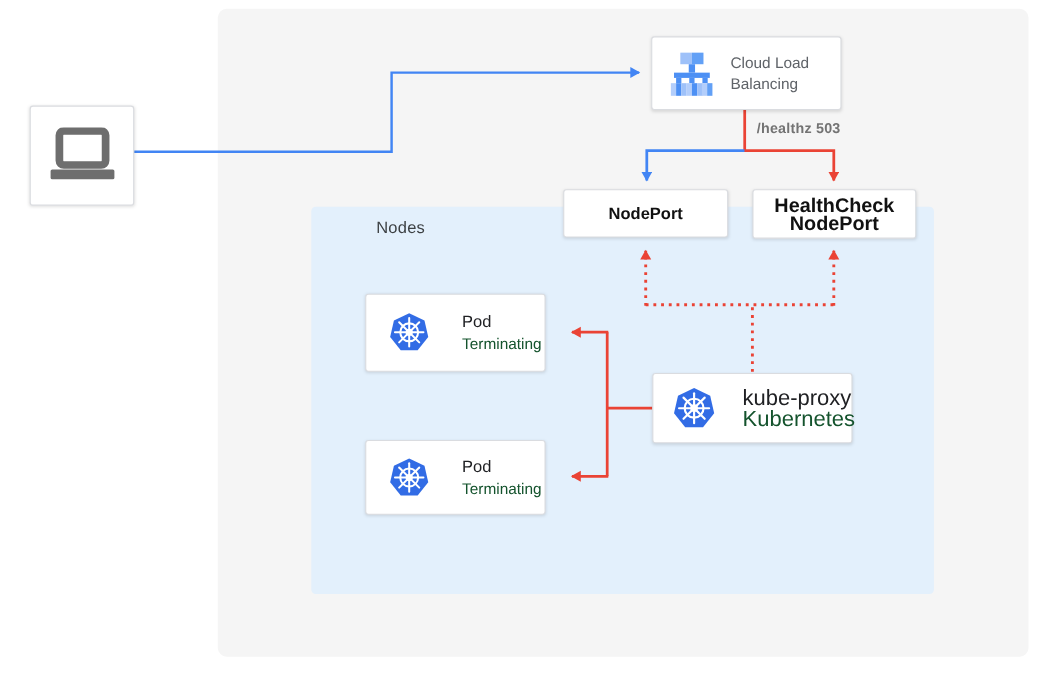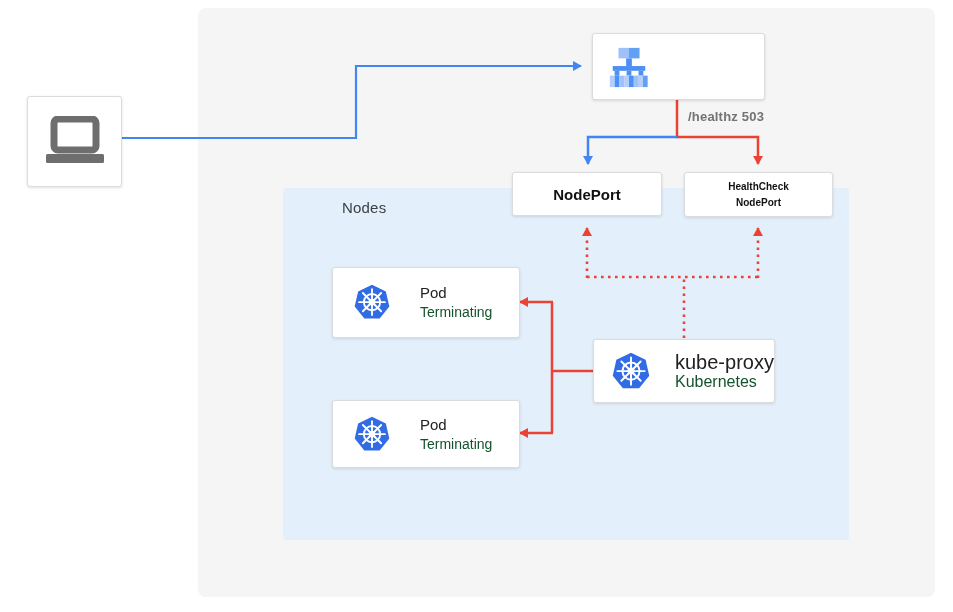--- a/index.html
+++ b/index.html
@@ -27,33 +27,33 @@
   }
   
   #client-box{left:27px;top:96px;width:95px;height:91px;justify-content:center;}
   
   #clb-box{left:592px;top:33px;width:173px;height:67px;padding-left:13px;}
   #clb-box .txt{margin-left:12px;font-size:14px;line-height:19px;color:#5f6368;}
   
   #nodeport-box{left:512px;top:172px;width:150px;height:44px;justify-content:center;}
   #nodeport-box .t{font-size:15px;font-weight:bold;color:#111111;}
   #hc-box{left:684px;top:172px;width:149px;height:45px;justify-content:center;text-align:center;}
-  #hc-box .t{font-size:10px;font-weight:bold;color:#111111;line-height:16px;}
-  
-  .pod-box{width:188px;height:71px;padding-left:20px;}
+  #hc-box .t{font-size:18px;font-weight:bold;color:#111111;line-height:16px;}
+  
+  .pod-box{width:164px;height:71px;padding-left:20px;}
   #pod1-box{left:332px;top:267px;}
   #pod2-box{left:332px;top:400px;height:68px;}
   .pod-box .txt{margin-left:29px;}
   .title-dark{font-size:15px;color:#202124;line-height:20px;}
   .sub-gray{font-size:14px;color:#14532d;line-height:19px;}
   
   #kproxy-box{left:593px;top:339px;width:182px;height:64px;padding-left:17px;}
   #kproxy-box .txt{margin-left:24px;}
   #kproxy-box .title-dark{font-size:20px;}
-  #kproxy-box .sub-gray{font-size:16px;}
+  #kproxy-box .sub-gray{font-size:20px;}
   
   #healthz-label{
     left:688px;top:109px;width:100px;
     font-size:13px;font-weight:bold;color:#737373;letter-spacing:.2px;
   }
   .icon-wrap{flex:0 0 auto;display:flex;align-items:center;justify-content:center;}
 </style>
 </head>
 <body>
 
@@ -113,20 +113,24 @@
         <rect x="4" y="32" width="5" height="12" fill="#b3cefb"></rect>
         <rect x="9" y="32" width="5" height="12" fill="#4d90f4"></rect>
         <rect x="14" y="32" width="5" height="12" fill="#9ec1f9"></rect>
         <rect x="19" y="32" width="5" height="12" fill="#b3cefb"></rect>
         <rect x="24" y="32" width="5" height="12" fill="#4d90f4"></rect>
         <rect x="29" y="32" width="5" height="12" fill="#9ec1f9"></rect>
         <rect x="33.5" y="32" width="5" height="12" fill="#b3cefb"></rect>
         <rect x="38.5" y="32" width="5" height="12" fill="#62a0f6"></rect>
       </svg>
     </span>
+    <span class="txt">
+      <div>Cloud Load</div>
+      <div>Balancing</div>
+    </span>
   </div>
 
   <div id="healthz-label" class="abs">/healthz 503</div>
 
   <div id="nodeport-box" class="card abs">
     <span class="t">NodePort</span>
   </div>
 
   <div id="hc-box" class="card abs">
     <span class="t">

